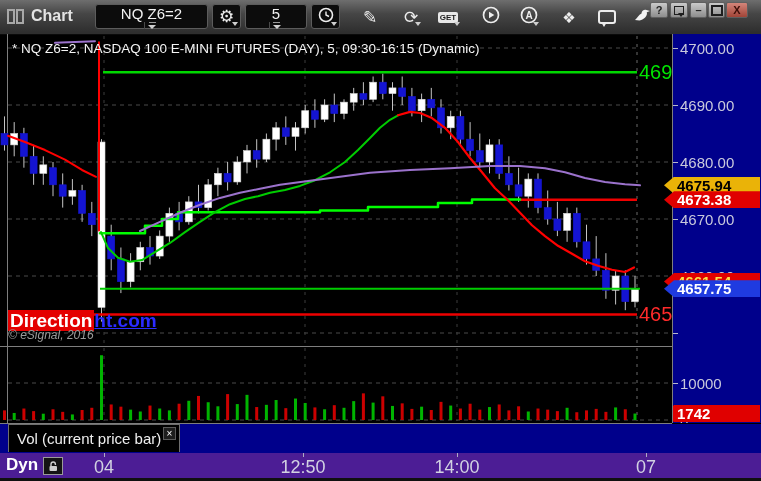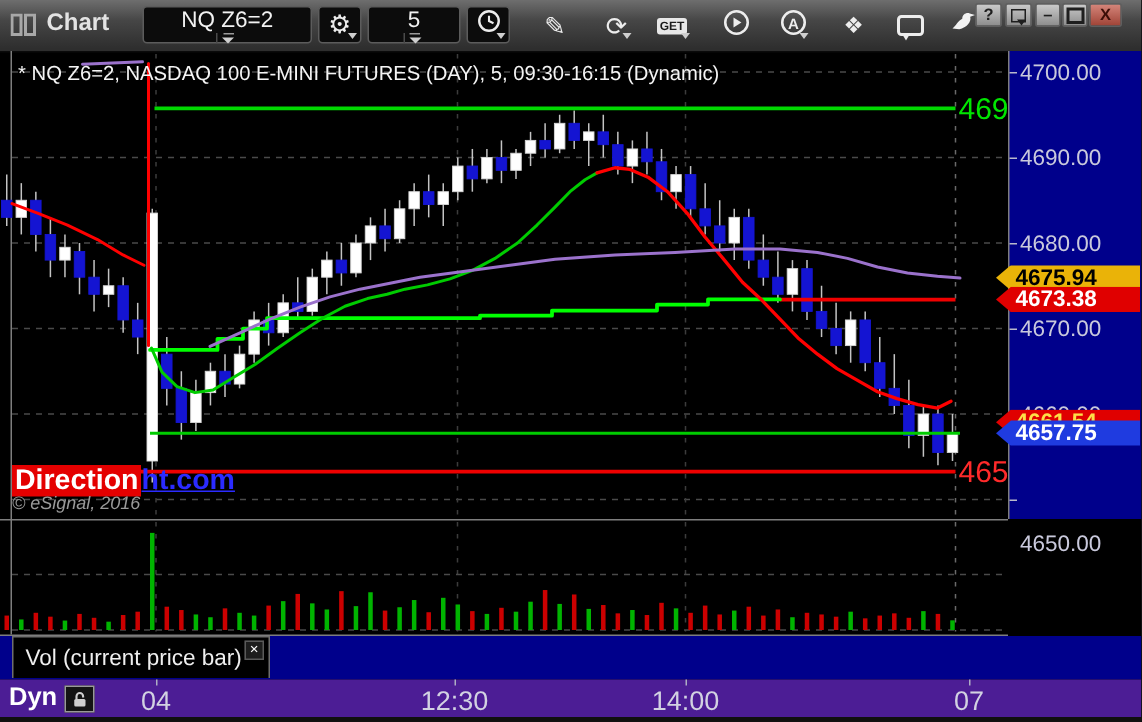--- a/index.html
+++ b/index.html
@@ -420,40 +420,47 @@
       <div class="ptick" style="top: 177px;">4670.00</div>
       <div class="pdash" style="top: 242px;"></div>
       <div class="ptick" style="top: 234px;">4660.00</div>
       <div class="pdash" style="top: 299px;"></div>
       <div class="ptick" style="top: 291px; margin-top: 29px;">4650.00</div>
       <div class="flag" style="top: 142.642px; background: #eab308; color: rgb(0, 0, 0);">4675.94</div>
       <div class="flag" style="top: 157.234px; background: rgb(224, 0, 0); color: rgb(255, 255, 255);">4673.38</div>
       <div class="flag" style="top: 239px; background: rgb(224, 0, 0); color: #fde047;">4661.54</div>
       <div class="flag" style="top: 246.325px; background: rgb(31, 59, 224); color: rgb(255, 255, 255);">4657.75</div>
     </div>
+  <div class="axis" id="axis-vol">
+      <div class="pdash" style="top: 37px;"></div>
+      <div class="ptick" style="top: 29px;">10000</div>
+      <div class="pdash" style="top: 74px;"></div>
+      <div class="ptick" style="top: 66px;">0</div>
+      <div class="flag" style="top: 59.0546px; background: rgb(224, 0, 0); color: rgb(255, 255, 255);">1742</div>
+    </div>
 
   <div class="tab-row">
     <div class="vol-tab">
       <span>Vol (current price bar)</span>
       <span class="tab-close">×</span>
     </div>
   </div>
 
   <div class="bottom-bar">
     <span class="dyn-label">Dyn</span>
     <span class="lock-box">
       <svg width="12" height="12">
           <path d="M4 6 V4.2 a2.2 2.2 0 0 1 4.4 0 V5" fill="none" stroke="#cfcfcf" stroke-width="1.4"></path>
           <rect x="2.5" y="6" width="7.5" height="5" rx="1" fill="#cfcfcf"></rect>
         </svg>
     </span>
   <div class="ttick-mark" style="left: 104px;"></div>
       <div class="ttick-label" style="left: 104px;">04</div>
       <div class="ttick-mark" style="left: 303px;"></div>
-      <div class="ttick-label" style="left: 303px;">12:30</div>
+      <div class="ttick-label" style="left: 303px;">12:50</div>
       <div class="ttick-mark" style="left: 457px;"></div>
       <div class="ttick-label" style="left: 457px;">14:00</div>
       <div class="ttick-mark" style="left: 646px;"></div>
       <div class="ttick-label" style="left: 646px;">07</div>
     </div>
   <div class="bottom-strip"></div>
 
 </div>
 
 </body></html>

